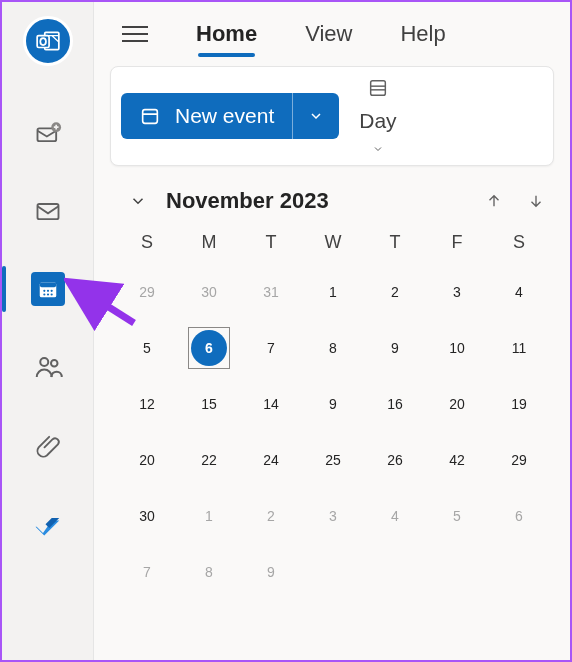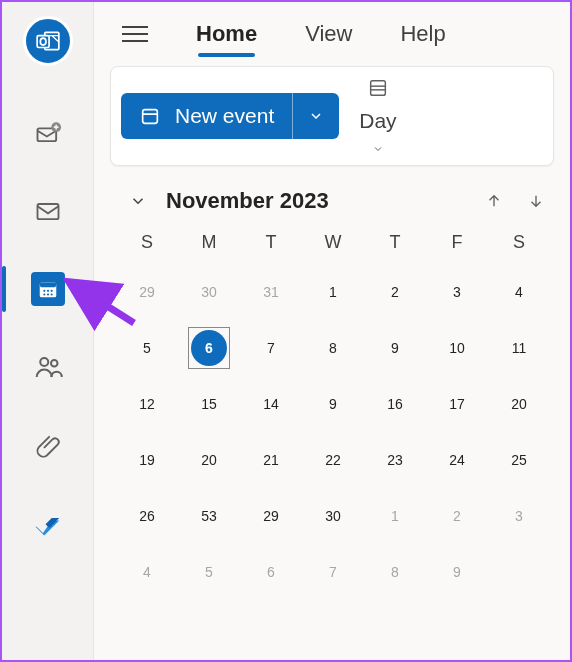--- a/index.html
+++ b/index.html
@@ -226,31 +226,28 @@
         <div class="day">7</div>
         <div class="day">8</div>
         <div class="day">9</div>
         <div class="day">10</div>
         <div class="day">11</div>
         <div class="day">12</div>
         <div class="day">15</div>
         <div class="day">14</div>
         <div class="day">9</div>
         <div class="day">16</div>
-        <div class="day">17</div>
         <div class="day">20</div>
         <div class="day">19</div>
         <div class="day">20</div>
-        <div class="day">21</div>
         <div class="day">22</div>
-        <div class="day">23</div>
         <div class="day">24</div>
         <div class="day">25</div>
         <div class="day">26</div>
-        <div class="day">53</div>
+        <div class="day">42</div>
         <div class="day">29</div>
         <div class="day">30</div>
         <div class="day muted">1</div>
         <div class="day muted">2</div>
         <div class="day muted">3</div>
         <div class="day muted">4</div>
         <div class="day muted">5</div>
         <div class="day muted">6</div>
         <div class="day muted">7</div>
         <div class="day muted">8</div>

